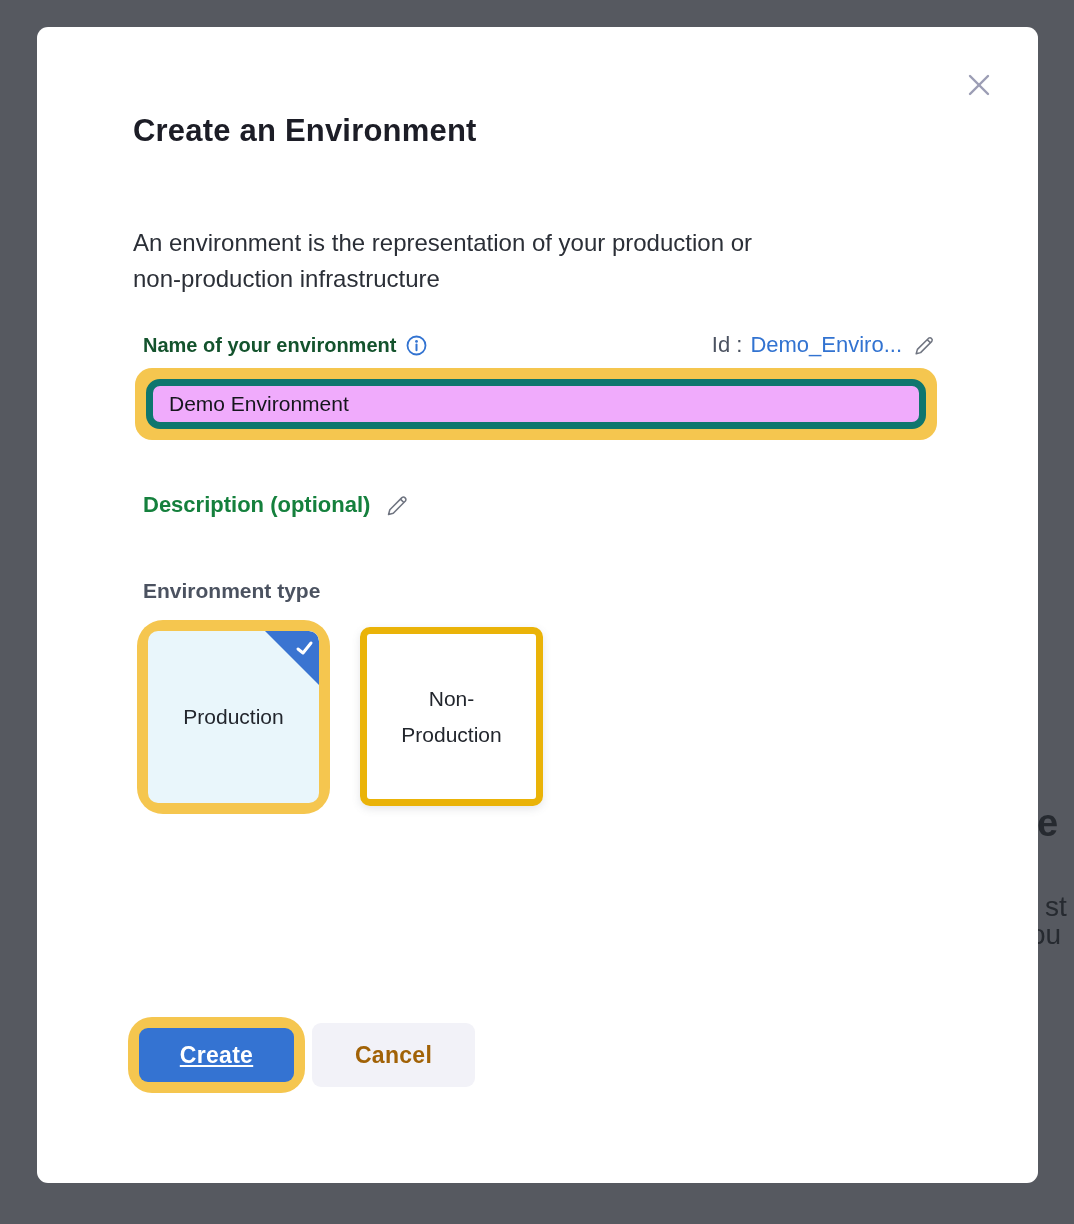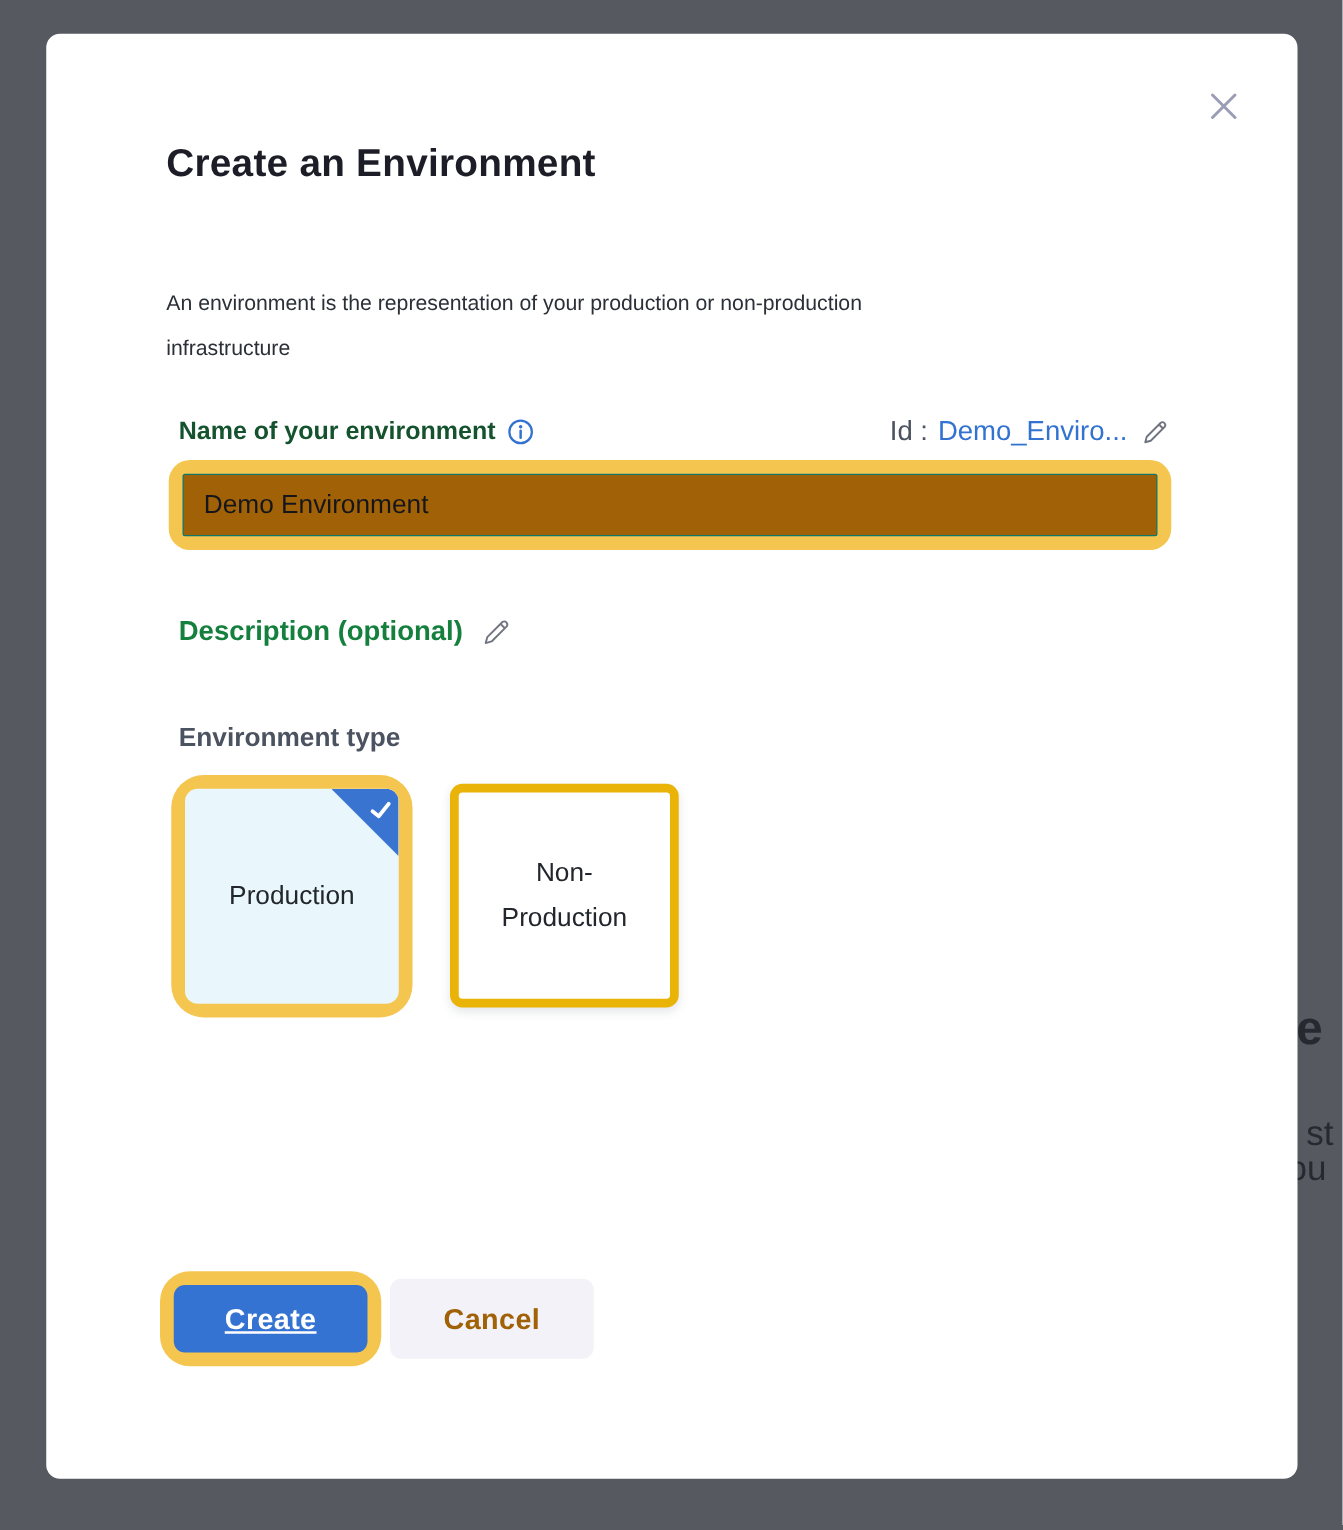--- a/index.html
+++ b/index.html
@@ -29,45 +29,45 @@
     cursor:pointer; background:none; border:none;
   }
 
   .dialog-title {
     position:absolute; left:96px; top:86px;
     font-size:31px; font-weight:700; color:#1c1d26; letter-spacing:0.2px;
   }
 
   .dialog-desc {
     position:absolute; left:96px; top:198px; width:640px;
-    font-size:17px; line-height:36px; color:#2b2f37;
+    font-size:24px; line-height:36px; color:#2b2f37;
   }
 
   .label-row {
     position:absolute; left:106px; top:303px; width:794px; height:30px;
     display:flex; align-items:center;
   }
   .field-label { font-size:20px; font-weight:600; color:#14532d; }
   .info-icon { margin-left:9px; display:inline-flex; }
   .id-group { margin-left:auto; display:flex; align-items:center; }
   .id-prefix { font-size:22px; color:#4b5260; margin-right:8px; }
   .id-link { font-size:22px; color:#3273d1; text-decoration:none; cursor:pointer; }
   .pencil-icon { margin-left:10px; display:inline-flex; cursor:pointer; }
 
   .ring { background:#f5c64f; }
   .input-ring {
     position:absolute; left:98px; top:341px; width:802px; height:72px;
     border-radius:17px; padding:11px;
   }
   .name-input {
     width:100%; height:100%;
-    border:1px solid #0f766e; border-radius:2px;
+    border:7px solid #0f766e; border-radius:14px;
     font-family:"Liberation Sans", sans-serif;
     font-size:21px; color:#15161c; padding:0 16px;
-    outline:none; background:#a16207;
+    outline:none; background:#f0abfc;
   }
 
   .desc-row {
     position:absolute; left:106px; top:462px; height:32px;
     display:flex; align-items:center;
   }
   .desc-label { font-size:22px; font-weight:600; color:#15803d; }
   .desc-row .pencil-icon { margin-left:14px; }
 
   .env-type-label {

